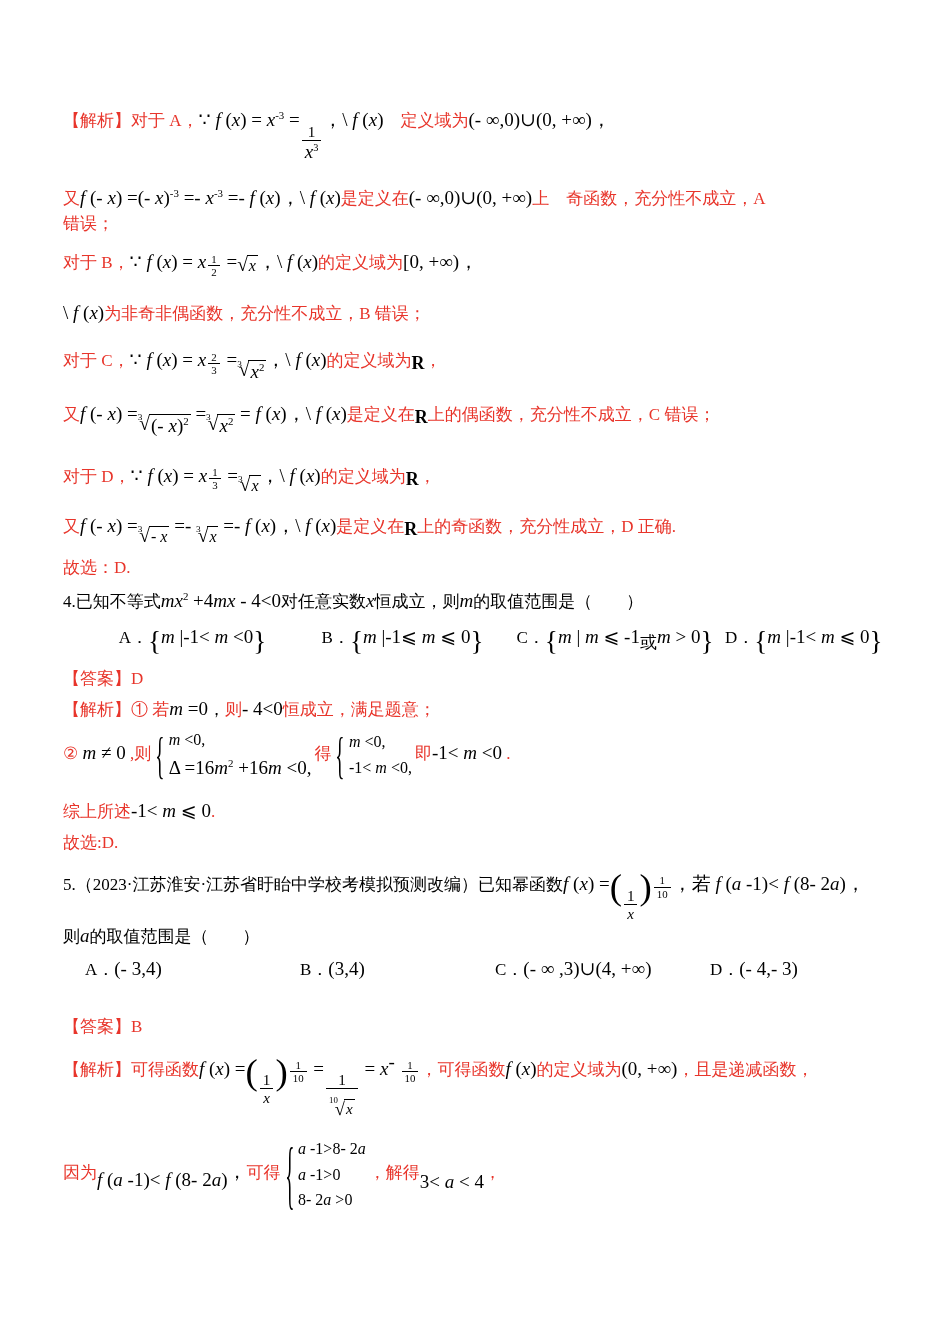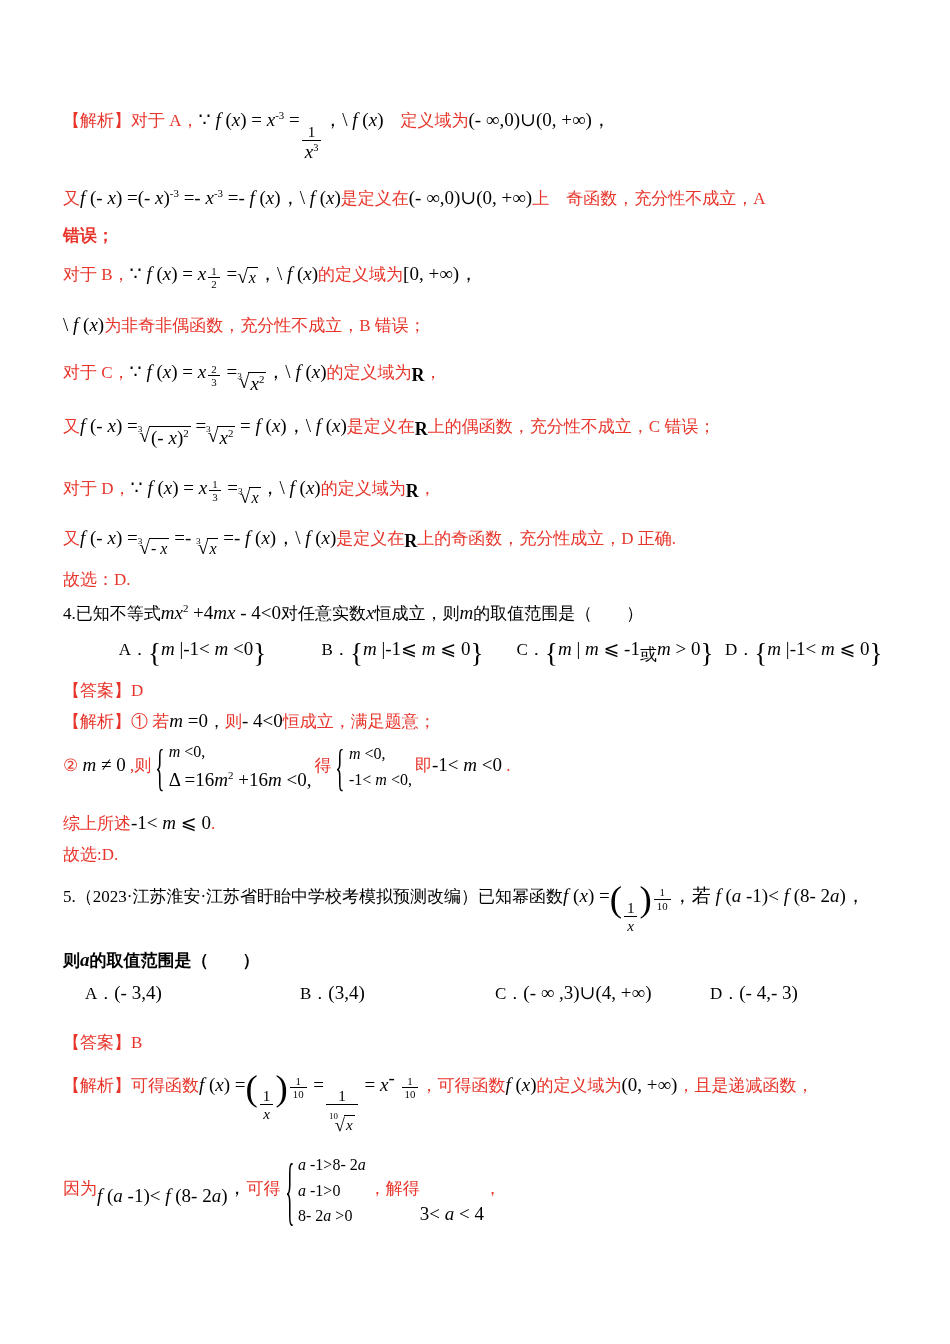--- a/index.html
+++ b/index.html
@@ -41,21 +41,21 @@
 </style>
 </head>
 <body>
 
 <div id="doc">
     <div class="line" style="margin-top: 10px;"><span class="t r">【解析】对于 A，</span><span class="fm"><span>∵ </span><span class="it">f</span><span> (</span><span class="it">x</span><span>) = </span><span class="it">x</span></span><span class="sup"><span>-3</span></span><span class="fm"><span> =</span></span><span class="frac">
         <span class="num"><span>1</span></span>
         <span class="den"><span class="fm"><span class="it">x</span></span><span class="sup"><span>3</span></span></span>
       </span><span class="fm"><span>，\ </span><span class="it">f</span><span> (</span><span class="it">x</span><span>)</span></span><span class="t r">　定义域为</span><span class="fm"><span>(- ∞,0)∪(0, +∞)</span></span><span class="fm"><span>，</span></span></div>
     <div class="line" style="margin-top: 22px;"><span class="t r">又</span><span class="fm"><span class="it">f</span><span> (- </span><span class="it">x</span><span>) =(- </span><span class="it">x</span><span>)</span></span><span class="sup"><span>-3</span></span><span class="fm"><span> =- </span><span class="it">x</span></span><span class="sup"><span>-3</span></span><span class="fm"><span> =- </span><span class="it">f</span><span> (</span><span class="it">x</span><span>)</span></span><span class="fm"><span>，\ </span><span class="it">f</span><span> (</span><span class="it">x</span><span>)</span></span><span class="t r">是定义在</span><span class="fm"><span>(- ∞,0)∪(0, +∞)</span></span><span class="t r">上　奇函数，充分性不成立，A</span></div>
-    <div class="line" style="margin-top: 12px; font-weight: bold;"><span class="t r">错误；</span></div>
+    <div class="line" style=""><span class="t r">错误；</span></div>
     <div class="line" style="margin-top: 12px;"><span class="t r">对于 B，</span><span class="fm"><span>∵ </span><span class="it">f</span><span> (</span><span class="it">x</span><span>) = </span><span class="it">x</span></span><span class="sup"><span class="frac">
           <span class="num"><span>1</span></span>
           <span class="den"><span>2</span></span>
         </span></span><span class="fm"><span> =</span></span><span class="root">
         <span class="sq">√</span>
         <span class="rad"><span class="it">x</span></span>
       </span><span class="fm"><span>，\ </span><span class="it">f</span><span> (</span><span class="it">x</span><span>)</span></span><span class="t r">的定义域为</span><span class="fm"><span>[0, +∞)，</span></span></div>
     <div class="line" style="margin-top: 14px;"><span class="fm"><span>\ </span><span class="it">f</span><span> (</span><span class="it">x</span><span>)</span></span><span class="t r">为非奇非偶函数，充分性不成立，B 错误；</span></div>
     <div class="line" style="margin-top: 20px;"><span class="t r">对于 C，</span><span class="fm"><span>∵ </span><span class="it">f</span><span> (</span><span class="it">x</span><span>) = </span><span class="it">x</span></span><span class="sup"><span class="frac">
           <span class="num"><span>2</span></span>
@@ -116,28 +116,28 @@
       </span><span class="t r">即</span><span class="fm"><span>-1&lt; </span><span class="it">m</span><span> &lt;0</span></span><span class="t r"> .</span></div>
     <div class="line" style="margin-top: 14px;"><span class="t r">综上所述</span><span class="fm"><span>-1&lt; </span><span class="it">m</span><span> ⩽ 0</span></span><span class="t r">.</span></div>
     <div class="line" style="margin-top: 6px;"><span class="t r">故选:D.</span></div>
     <div class="line" style="margin-top: 14px;"><span class="t">5.（2023·江苏淮安·江苏省盱眙中学校考模拟预测改编）已知幂函数</span><span class="fm"><span class="it">f</span><span> (</span><span class="it">x</span><span>) =</span></span><span class="big fm" style="font-size: 2.3em;">(</span><span class="frac">
         <span class="num"><span>1</span></span>
         <span class="den"><span class="it">x</span></span>
       </span><span class="big fm" style="font-size: 2.3em;">)</span><span class="sup"><span class="frac">
           <span class="num"><span>1</span></span>
           <span class="den"><span>10</span></span>
         </span></span><span class="fm"><span>，若 </span><span class="it">f</span><span> (</span><span class="it">a</span><span> -1)&lt; </span><span class="it">f</span><span> (8- 2</span><span class="it">a</span><span>)，</span></span></div>
-    <div class="line" style="margin-top: 12px; font-weight: bold;"><span class="t">则</span><span class="fm"><span class="it">a</span></span><span class="t">的取值范围是（　　）</span></div>
+    <div class="line" style=""><span class="t">则</span><span class="fm"><span class="it">a</span></span><span class="t">的取值范围是（　　）</span></div>
     <div class="line cols" style="margin-top: 6px; padding-left: 22px;">
       <div class="col" style="width: 215px;"><span class="t">A．</span><span class="fm"><span>(- 3,4)</span></span></div>
       <div class="col" style="width: 195px;"><span class="t">B．</span><span class="fm"><span>(3,4)</span></span></div>
       <div class="col" style="width: 215px;"><span class="t">C．</span><span class="fm"><span>(- ∞ ,3)∪(4, +∞)</span></span></div>
       <div class="col"><span class="t">D．</span><span class="fm"><span>(- 4,- 3)</span></span></div>
     </div>
-    <div class="line" style="margin-top: 24px;"><span class="t r">【答案】B</span></div>
+    <div class="line" style="margin-top: 32px;"><span class="t r">【答案】B</span></div>
     <div class="line" style="margin-top: 14px;"><span class="t r">【解析】可得函数</span><span class="fm"><span class="it">f</span><span> (</span><span class="it">x</span><span>) =</span></span><span class="big fm" style="font-size: 2.3em;">(</span><span class="frac">
         <span class="num"><span>1</span></span>
         <span class="den"><span class="it">x</span></span>
       </span><span class="big fm" style="font-size: 2.3em;">)</span><span class="sup"><span class="frac">
           <span class="num"><span>1</span></span>
           <span class="den"><span>10</span></span>
         </span></span><span class="fm"><span> =</span></span><span class="frac">
         <span class="num"><span>1</span></span>
         <span class="den"><span class="root">
             <span class="idx">10</span>
@@ -148,14 +148,14 @@
           <span class="num"><span>1</span></span>
           <span class="den"><span>10</span></span>
         </span></span><span class="t r">，可得函数</span><span class="fm"><span class="it">f</span><span> (</span><span class="it">x</span><span>)</span></span><span class="t r">的定义域为</span><span class="fm"><span>(0, +∞)</span></span><span class="t r">，且是递减函数，</span></div>
     <div class="line" style="margin-top: 18px;"><span class="t r">因为</span><span class="fm" style="position: relative; top: 8px;"><span class="it">f</span><span> (</span><span class="it">a</span><span> -1)&lt; </span><span class="it">f</span><span> (8- 2</span><span class="it">a</span><span>)</span></span><span class="fm"><span>，</span></span><span class="t r">可得</span><span class="cases">
         <span class="cb" style="transform: scale(0.8, 3.15);">{</span>
         <span class="ccol">
           <span class="crow fm"><span class="it">a</span><span> -1&gt;8- 2</span><span class="it">a</span></span>
           <span class="crow fm"><span class="it">a</span><span> -1&gt;0</span></span>
           <span class="crow fm"><span>8- 2</span><span class="it">a</span><span> &gt;0</span></span>
         </span>
-      </span><span class="t r">，解得</span><span class="fm" style="position: relative; top: 26px;"><span>3&lt; </span><span class="it">a</span><span> &lt; 4</span></span><span class="t r">，</span></div>
+      </span><span class="t r">，解得</span><span class="fm" style="position: relative; top: 10px;"><span>3&lt; </span><span class="it">a</span><span> &lt; 4</span></span><span class="t r">，</span></div>
   </div>
 
 </body></html>

